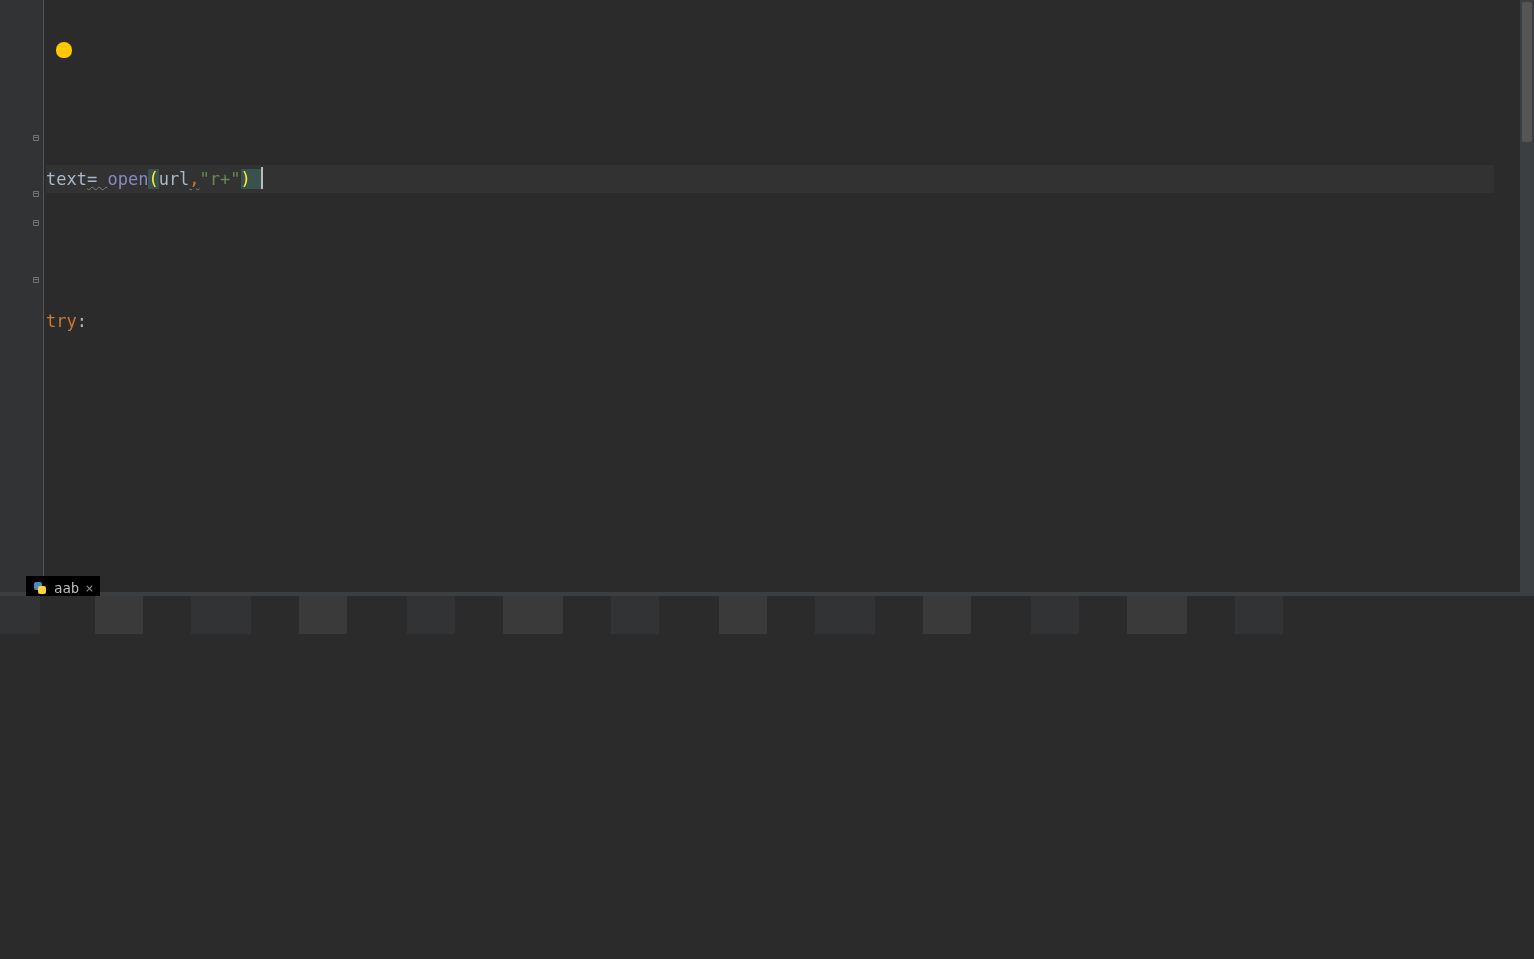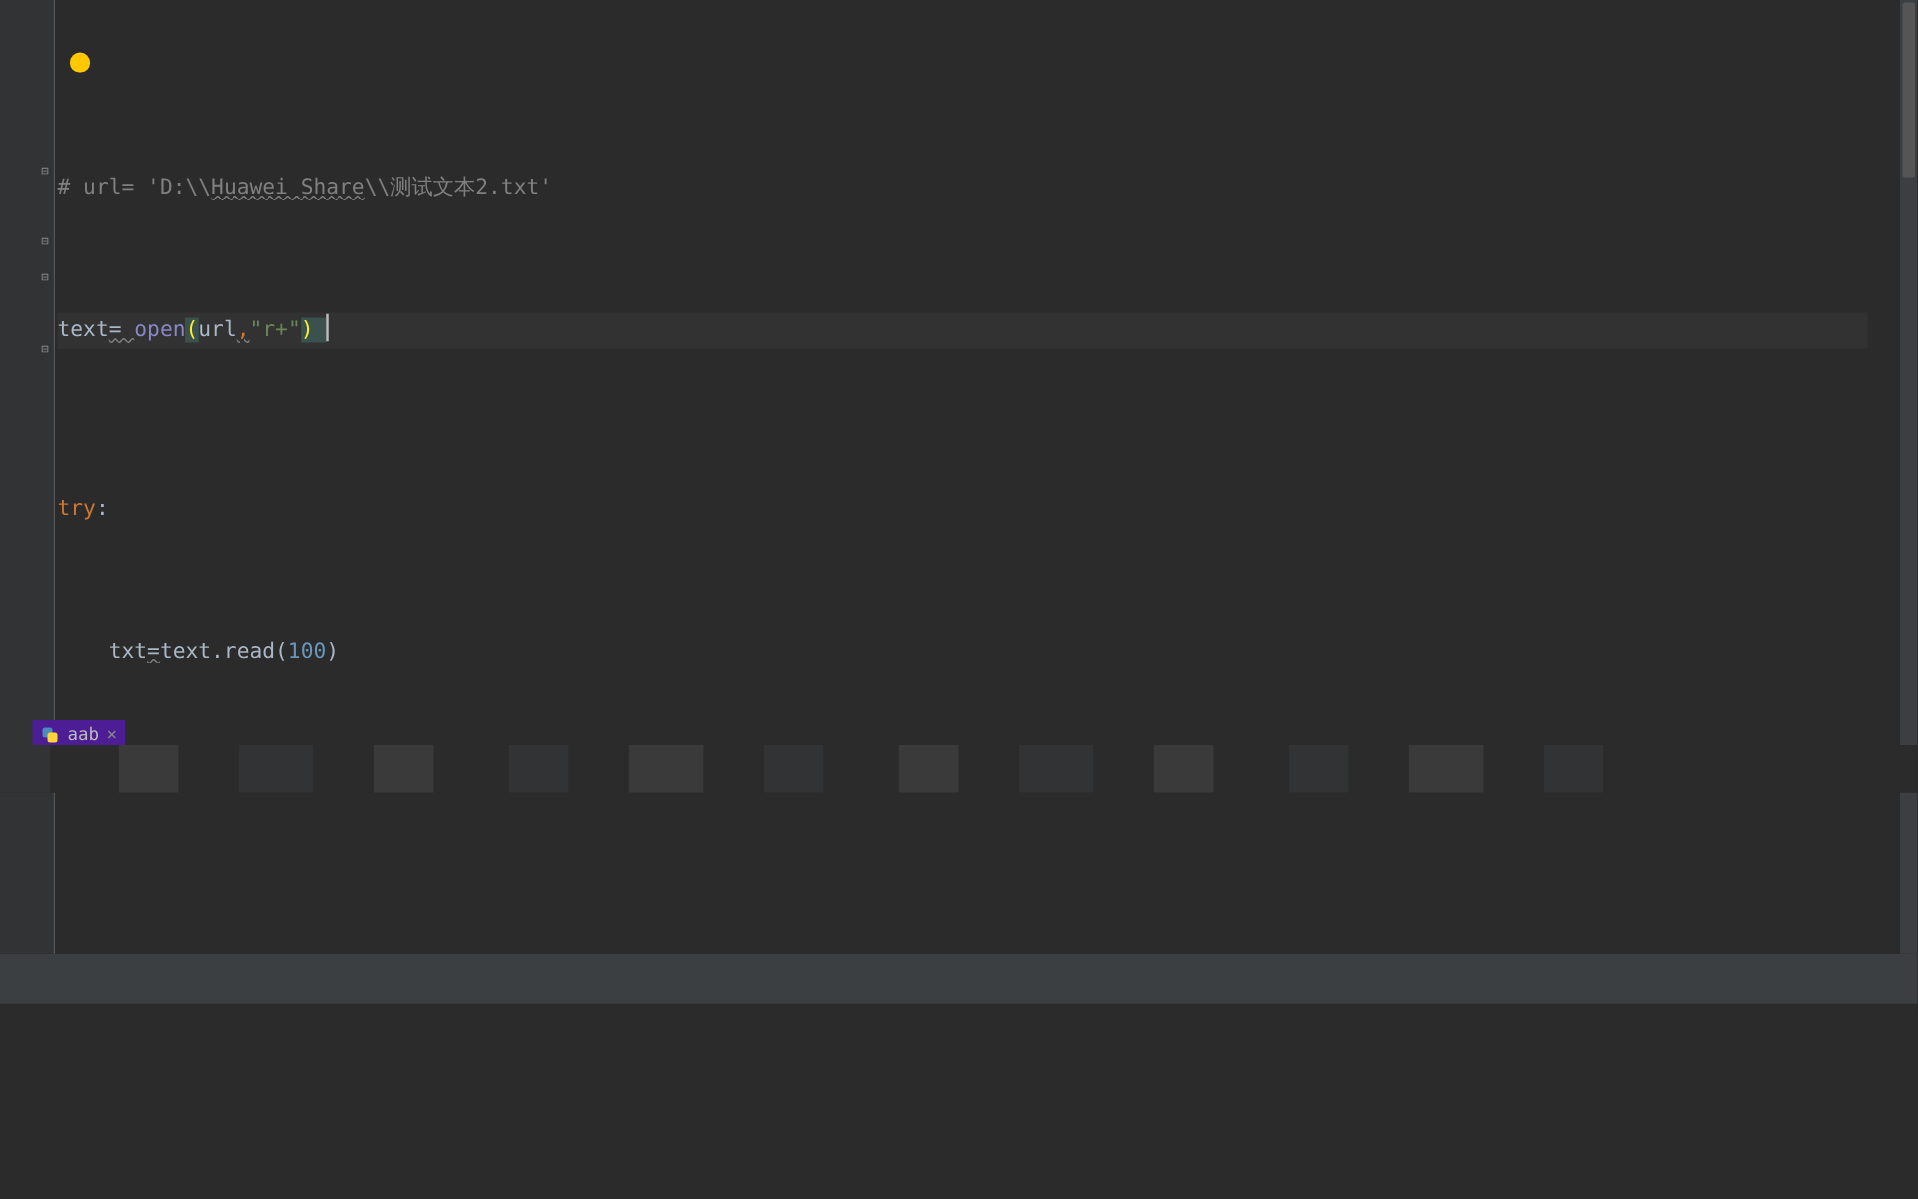--- a/index.html
+++ b/index.html
@@ -99,21 +99,21 @@
     height: 40px;
     background: #3c3f41;
   }
   .run-tab-bar {
     position: absolute;
     top: 576px;
     left: 26px;
     height: 24px;
     display: flex;
     align-items: center;
-    background: #4c1d95;
+    background: #000000;
   }
   .run-tab {
     display: flex;
     align-items: center;
     gap: 6px;
     color: #bbb;
     font-size: 14px;
     padding: 2px 6px;
   }
   .py-icon {
@@ -151,28 +151,26 @@
   <div class="gutter">
     <span class="bulb" style="top:42px"></span>
     <span class="gutter-icon fold-minus" style="top:132px">⊟</span>
     <span class="gutter-icon fold-minus" style="top:188px">⊟</span>
     <span class="gutter-icon fold-minus" style="top:217px">⊟</span>
     <span class="gutter-icon fold-minus" style="top:274px">⊟</span>
   </div>
   <div class="code">
     
     
-    <div class="code-line"><span class="c-cmt"># </span><span class="c-cmt">url</span><span class="c-cmt">= </span><span class="c-cmt">'D:</span><span class="c-cmt">\\</span><span class="c-cmt wavy">Huawei Share</span><span class="c-cmt">\\</span><span class="c-cmt">测试文本2.txt</span><span class="c-cmt">'</span></div>
     
     <div class="code-line"><span class="hl-line"></span><span style="position:relative"><span>text</span><span class="wavy">= </span><span class="c-fn">open</span><span class="c-par-hl">(</span><span>url</span><span class="c-kw wavy">,</span><span class="c-str">"r+"</span><span class="c-par-hl">) </span><span class="cursor"></span></span></div>
     
     
     <div class="code-line"><span class="c-kw">try</span><span>:</span></div>
     
-    <div class="code-line"><span>    </span><span>txt</span><span class="wavy">=</span><span>text.read(</span><span class="c-num">100</span><span>)</span></div>
     
     
     
     
     
     
   </div>
   <div class="scrollbar-r">
     <div class="scrollbar-thumb"></div>
   </div>

